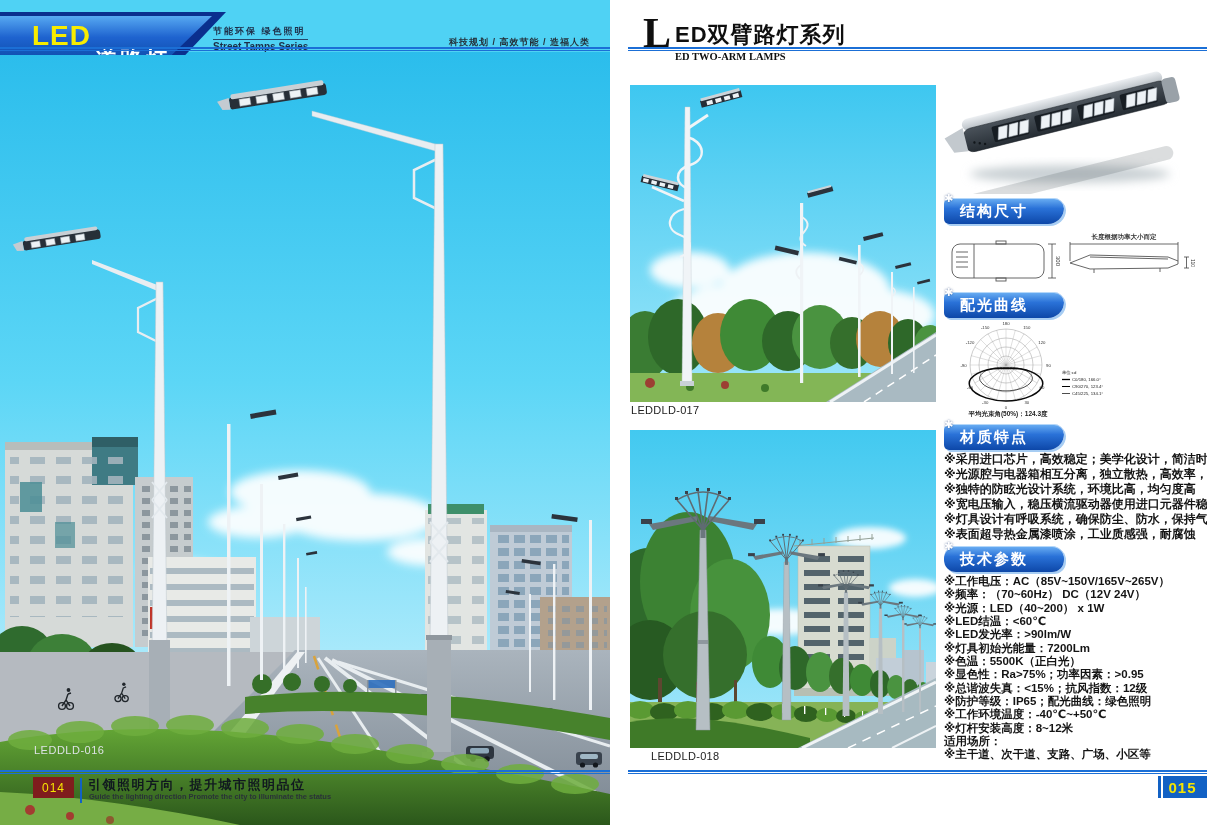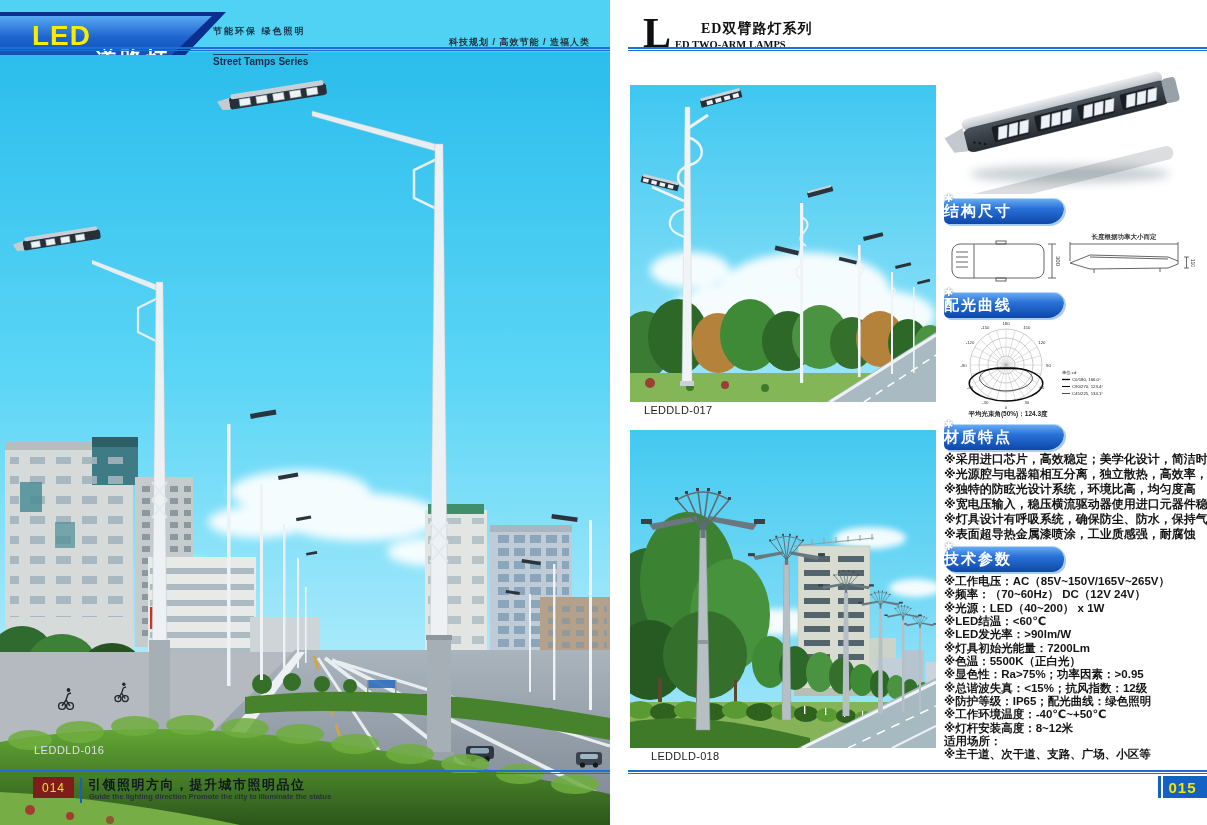--- a/index.html
+++ b/index.html
@@ -12,56 +12,56 @@
   .banner-back{left:0;top:12px;width:226px;height:43px;background:#0a2f8e;
                clip-path:polygon(0 0,100% 0,82% 100%,0 100%);}
   .banner{left:0;top:16px;width:212px;height:39px;
           background:linear-gradient(180deg,#57a9f2 0%,#1e63cf 55%,#1152b4 100%);
           clip-path:polygon(0 0,100% 0,81% 100%,0 100%);
           display:flex;align-items:center;padding-left:32px;box-sizing:border-box;}
   .banner .led{color:#f8ec00;font-size:28px;font-weight:800;letter-spacing:1px;}
   .banner .cn{color:#fff;font-size:22px;font-weight:700;letter-spacing:3px;margin-left:4px;margin-top:48px;}
   .series{left:213px;top:25px;}
   .series-cn{font-size:9px;font-weight:700;color:#1d2c46;letter-spacing:2px;
-             border-bottom:1px solid #24466b;padding-bottom:16px;}
+             border-bottom:1px solid #24466b;padding-bottom:1px;}
   .series-en{font-size:10px;font-weight:700;color:#1d2c46;margin-top:1px;}
   .top-slogan{left:420px;top:36px;width:170px;text-align:right;font-size:9px;
               font-weight:700;color:#24303a;letter-spacing:1px;}
   .dline{height:1px;border-top:2.5px solid #1b6fd6;border-bottom:1.5px solid #1b6fd6;}
   .dl-tl{left:0;top:47px;width:610px;}
   .dl-bl{left:0;top:770px;width:610px;}
   .dl-tr{left:628px;top:47px;width:579px;}
   .dl-br{left:628px;top:770px;width:579px;}
   .photo-label-left{left:34px;top:744px;color:#dde2e5;font-size:11px;letter-spacing:.5px;}
   .pagenum{background:#7f1d1d;color:#f6e400;font-size:12px;font-weight:400;
            display:flex;align-items:center;justify-content:center;letter-spacing:1px;}
   .p014{left:33px;top:777px;width:41px;height:21px;}
   .vsep{left:80px;top:778px;width:2px;height:25px;background:#1261c4;}
   .fslogan-cn{left:88px;top:776px;font-size:13px;font-weight:700;color:#10181f;letter-spacing:1.5px;}
   .fslogan-en{left:89px;top:792px;font-size:7.5px;font-weight:600;color:#2a3238;}
   
   .right-page{left:610px;top:0;width:597px;height:825px;background:#ffffff;}
   .rp-initial{left:33px;top:12px;font-family:"Liberation Serif","DejaVu Serif",serif;
               font-size:42px;font-weight:700;color:#0f0f0f;line-height:1;}
   .rp-titles{left:65px;top:20px;}
-  .rp-cn{font-family:Liberation Serif, serif;font-size:14px;font-weight:700;
-         color:#0f0f0f;letter-spacing:1px;margin-left:26px;}
+  .rp-cn{font-family:Liberation Sans, sans-serif;font-size:22px;font-weight:700;
+         color:#0f0f0f;letter-spacing:1px;}
   .rp-en{font-family:"Liberation Serif","DejaVu Serif",serif;font-size:10.5px;font-weight:700;
          color:#0f0f0f;margin-top:1px;}
   .photo1{left:20px;top:85px;width:306px;height:317px;}
   .photo2{left:20px;top:430px;width:306px;height:318px;}
   .plabel{font-size:11px;color:#1c1c1c;letter-spacing:.3px;}
-  .pl1{left:34px;top:404px;}
+  .pl1{left:21px;top:404px;}
   .pl2{left:21px;top:750px;margin-left:20px;}
   .product{left:328px;top:56px;width:268px;height:138px;}
   .badge{width:120px;height:26px;border-radius:5px 10px 16px 5px;
          background:linear-gradient(180deg,#6db1f4 0%,#2a72d8 40%,#0d47a8 100%);
          box-shadow:2px 2px 0 #a7cdf3, inset 0 1px 0 rgba(255,255,255,.5);
          color:#fff;font-size:15px;font-weight:700;letter-spacing:2px;
-         display:flex;align-items:center;box-sizing:border-box;}
+         display:flex;align-items:center;padding-left:16px;box-sizing:border-box;}
   .badge::before{content:"✱";position:absolute;left:0px;top:-6px;font-size:11px;color:#fff;
                  text-shadow:0 0 2px rgba(30,60,120,.7);}
   .b-struct{left:334px;top:198px;}
   .b-curve{left:334px;top:292px;}
   .b-mat{left:334px;top:424px;}
   .b-par{left:334px;top:546px;border-radius:12px;}
   .drawing{left:334px;top:228px;width:262px;height:62px;}
   .polar{left:334px;top:318px;width:262px;height:92px;}
   .polar-caption{left:334px;top:410px;width:128px;text-align:center;font-size:6.5px;
                  font-weight:700;color:#222;}

